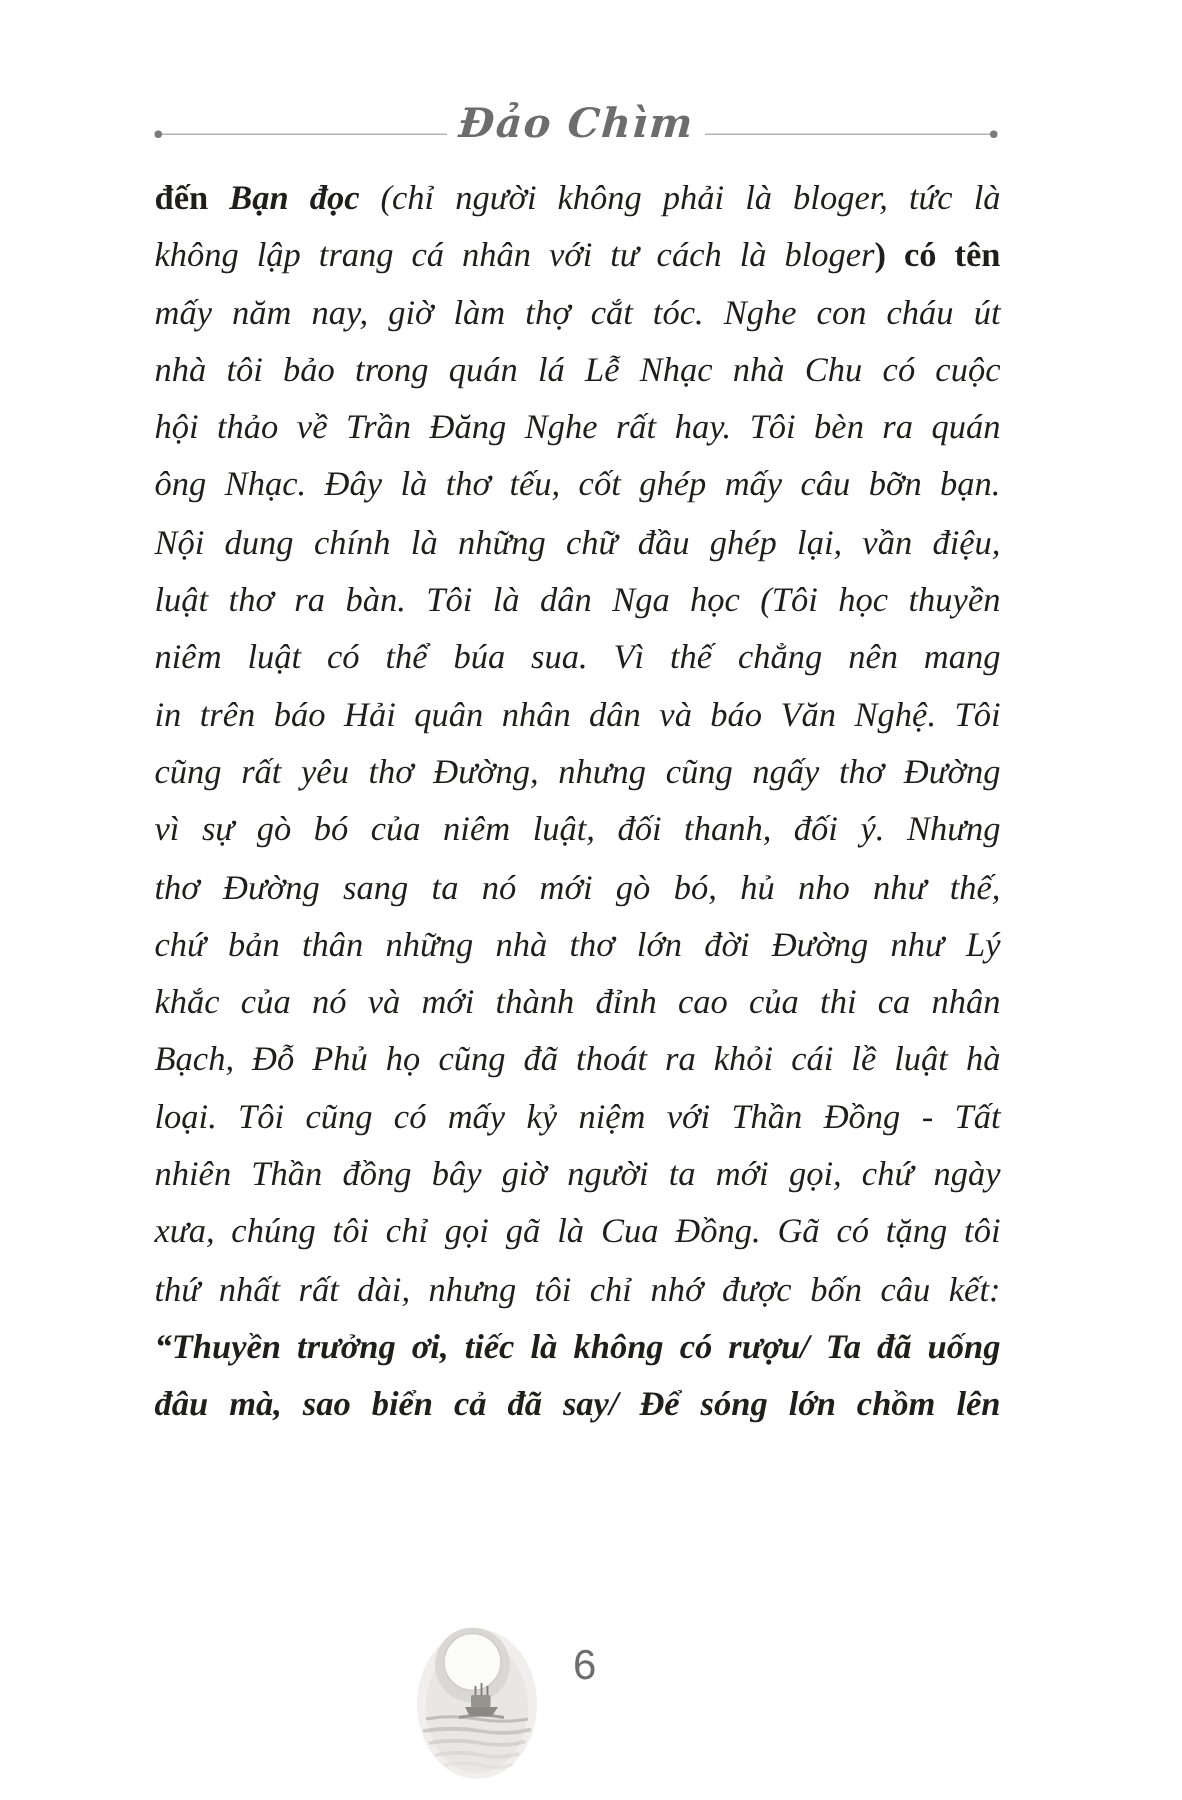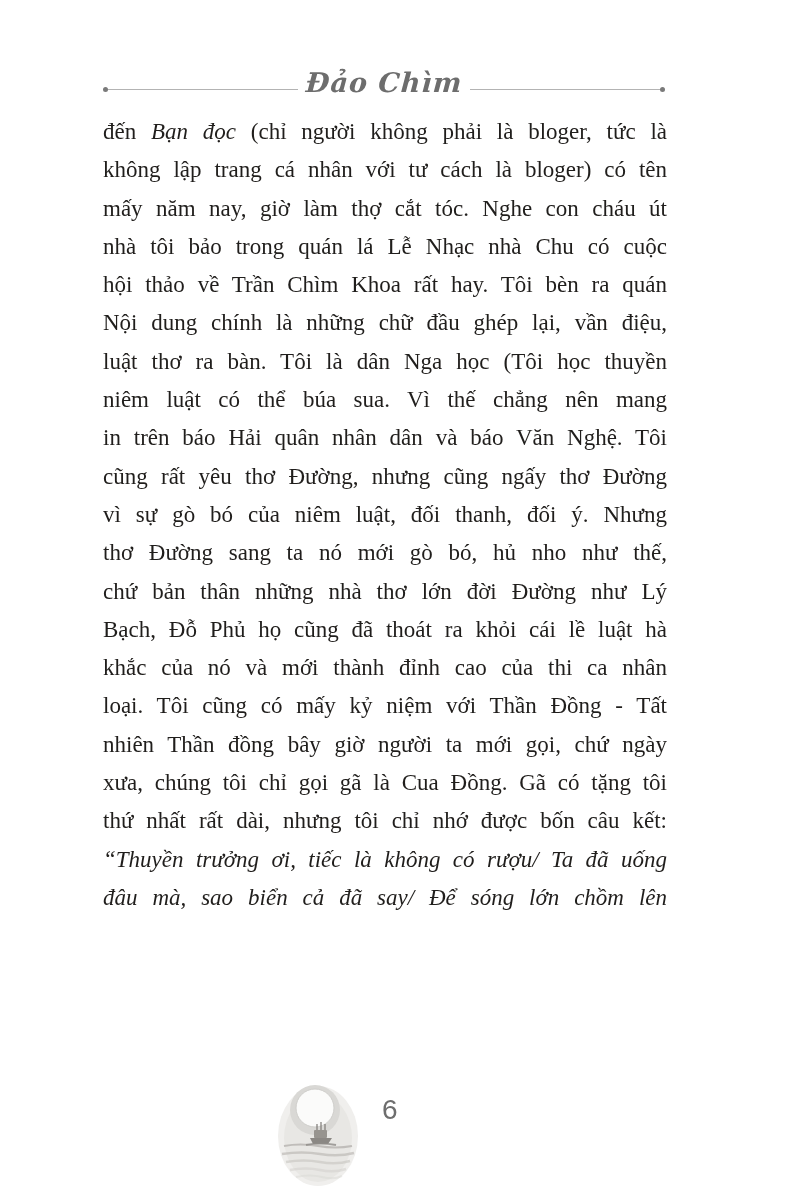--- a/index.html
+++ b/index.html
@@ -63,24 +63,24 @@
   .line {
     white-space: nowrap;
     text-align: justify;
     text-align-last: justify;
     -moz-text-align-last: justify;
     line-height: 38.3px;
     height: 38.3px;
     font-size: 23px;
     overflow: visible;
   }
-  .seg.roman  { font-style: normal; font-weight: normal; }
-  .seg.italic { font-weight: normal; }
+  .seg.roman  { font-style: normal; font-weight: bold; }
+  .seg.italic { font-style: italic; font-weight: normal; }
   .seg.bold   { font-style: normal; font-weight: bold; }
-  .seg.bold-italic { font-style: italic; font-weight: normal; }
+  .seg.bold-italic { font-style: italic; font-weight: bold; }
 
   
   .footer {
     position: absolute;
     left: 0;
     top: 1078px;
     width: 788px;
     height: 122px;
   }
   .illustration {
@@ -110,31 +110,32 @@
     <span class="rh-title">Đảo Chìm</span>
     <span class="rh-rule"></span>
     <span class="rh-dot"></span>
   </div>
 
   <div class="body-text">
       <div class="line"><span class="seg roman">đến </span><span class="seg bold-italic">Bạn đọc</span><span class="seg italic"> (chỉ người không phải là bloger, tức là</span></div>
       <div class="line"><span class="seg italic">không lập trang cá nhân với tư cách là bloger</span><span class="seg roman">) có tên</span></div>
       <div class="line"><span class="seg italic">mấy năm nay, giờ làm thợ cắt tóc. Nghe con cháu út</span></div>
       <div class="line"><span class="seg italic">nhà tôi bảo trong quán lá Lễ Nhạc nhà Chu có cuộc</span></div>
-      <div class="line"><span class="seg italic">hội thảo về Trần Chìm Khoa rất hay. Tôi bèn ra quán</span></div>
+      <div class="line"><span class="seg italic">hội thảo về Trần Đăng Nghe rất hay. Tôi bèn ra quán</span></div>
+      <div class="line"><span class="seg italic">ông Nhạc. Đây là thơ tếu, cốt ghép mấy câu bỡn bạn.</span></div>
       <div class="line"><span class="seg italic">Nội dung chính là những chữ đầu ghép lại, vần điệu,</span></div>
       <div class="line"><span class="seg italic">luật thơ ra bàn. Tôi là dân Nga học (Tôi học thuyền</span></div>
       <div class="line"><span class="seg italic">niêm luật có thể búa sua. Vì thế chẳng nên mang</span></div>
       <div class="line"><span class="seg italic">in trên báo Hải quân nhân dân và báo Văn Nghệ. Tôi</span></div>
       <div class="line"><span class="seg italic">cũng rất yêu thơ Đường, nhưng cũng ngấy thơ Đường</span></div>
       <div class="line"><span class="seg italic">vì sự gò bó của niêm luật, đối thanh, đối ý. Nhưng</span></div>
       <div class="line"><span class="seg italic">thơ Đường sang ta nó mới gò bó, hủ nho như thế,</span></div>
       <div class="line"><span class="seg italic">chứ bản thân những nhà thơ lớn đời Đường như Lý</span></div>
+      <div class="line"><span class="seg italic">khắc của nó và mới thành đỉnh cao của thi ca nhân</span></div>
       <div class="line"><span class="seg italic">Bạch, Đỗ Phủ họ cũng đã thoát ra khỏi cái lề luật hà</span></div>
-      <div class="line"><span class="seg italic">khắc của nó và mới thành đỉnh cao của thi ca nhân</span></div>
       <div class="line"><span class="seg italic">loại. Tôi cũng có mấy kỷ niệm với Thần Đồng - Tất</span></div>
       <div class="line"><span class="seg italic">nhiên Thần đồng bây giờ người ta mới gọi, chứ ngày</span></div>
       <div class="line"><span class="seg italic">xưa, chúng tôi chỉ gọi gã là Cua Đồng. Gã có tặng tôi</span></div>
       <div class="line"><span class="seg italic">thứ nhất rất dài, nhưng tôi chỉ nhớ được bốn câu kết:</span></div>
       <div class="line"><span class="seg bold-italic">“Thuyền trưởng ơi, tiếc là không có rượu/ Ta đã uống</span></div>
       <div class="line"><span class="seg bold-italic">đâu mà, sao biển cả đã say/ Để sóng lớn chồm lên</span></div>
     </div>
 
   <div class="footer">
     <svg class="illustration" viewBox="0 0 84 108" xmlns="http://www.w3.org/2000/svg" aria-hidden="true">

